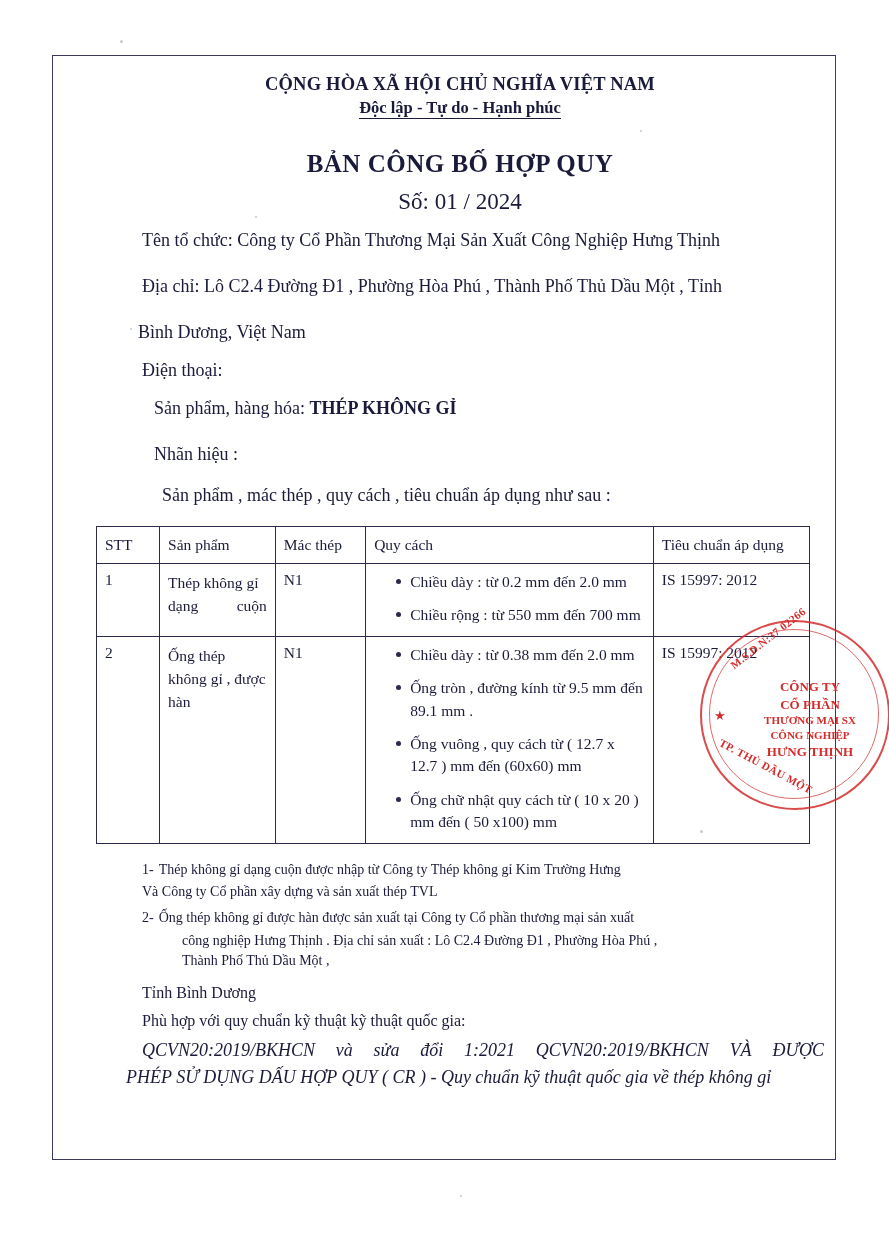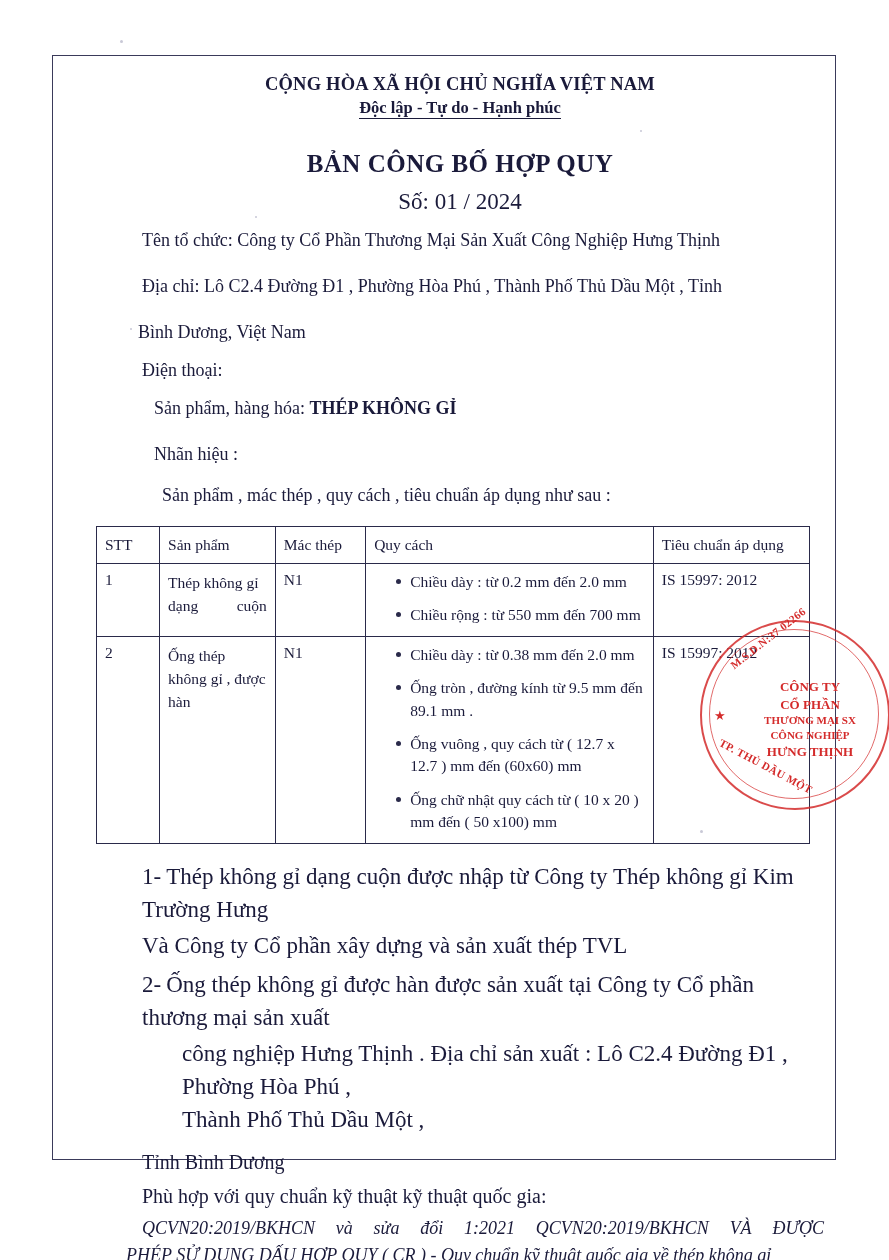--- a/index.html
+++ b/index.html
@@ -122,39 +122,39 @@
     position: absolute;
     left: 0;
     top: 8px;
     width: 5px;
     height: 5px;
     border-radius: 50%;
     background: #2a2a4a;
   }
   .notes {
     margin-top: 16px;
-    font-size: 23px;
+    font-size: 14px;
     line-height: 1.45;
   }
   .note-row {
     display: block;
     padding-left: 46px;
     margin-bottom: 2px;
   }
   .note-row .num { margin-right: 5px; }
   .note-cont {
     padding-left: 46px;
   }
   .note-cont.deep {
     padding-left: 86px;
   }
   .footer-para {
     padding-left: 46px;
     margin-top: 10px;
-    font-size: 20px;
+    font-size: 16px;
     line-height: 1.5;
   }
   .footer-just {
     padding-left: 30px;
     margin-top: 4px;
     font-size: 18px;
     line-height: 1.5;
     text-align: justify;
     font-style: italic;
   }

